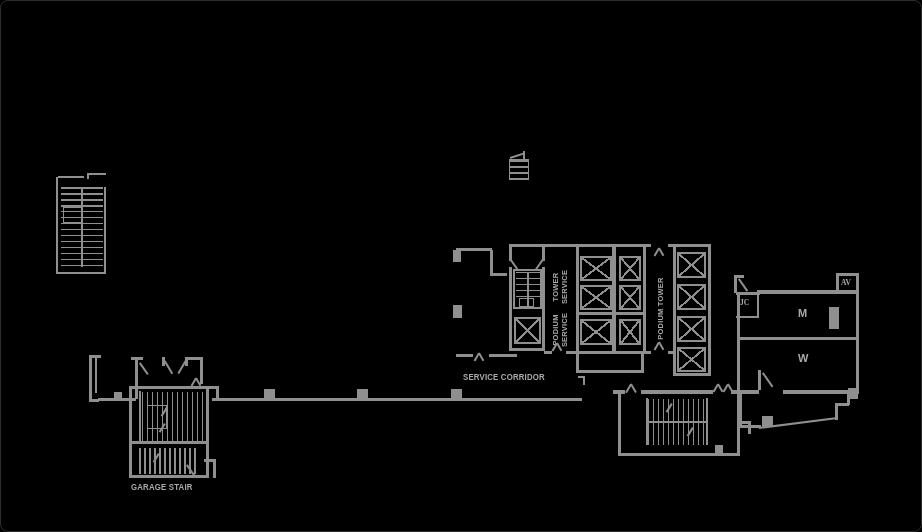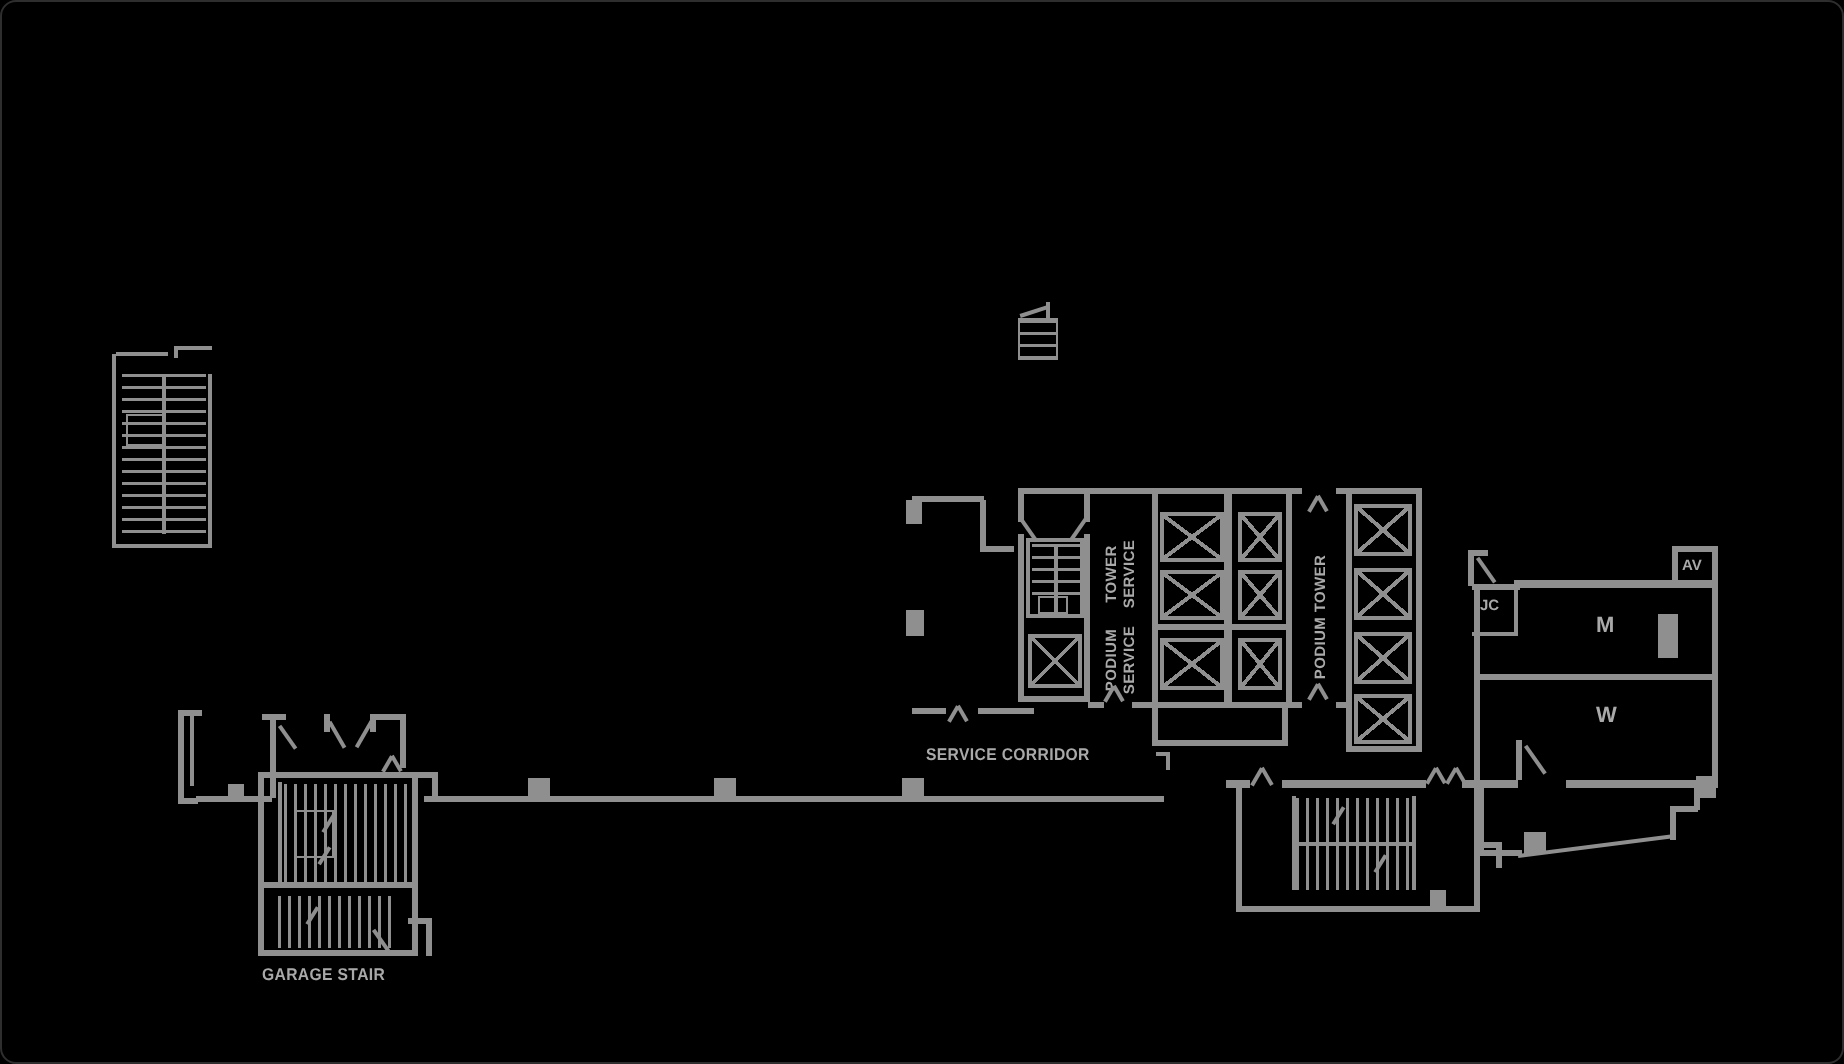--- a/index.html
+++ b/index.html
@@ -22,21 +22,21 @@
   .swing::before{transform:rotate(30deg);}
   .swing::after{transform:rotate(-30deg);}
   .leaf{position:absolute;height:1.5px;background:var(--ln);transform-origin:0 50%;}
   .mark{position:absolute;width:10px;height:1.5px;background:var(--ln);transform:rotate(-58deg);}
   .hlabel{position:absolute;color:var(--tx);font-weight:bold;font-size:8.5px;letter-spacing:.2px;
     transform:scaleX(.92);transform-origin:0 0;white-space:nowrap;}
   .vwrap{position:absolute;display:flex;align-items:center;justify-content:center;}
   .vwrap span{transform:rotate(-90deg);color:var(--tx);font-weight:bold;font-size:7.5px;line-height:9px;
     text-align:center;white-space:pre-line;letter-spacing:.2px;}
   .room-label{position:absolute;color:var(--tx);font-weight:bold;font-size:11px;}
-  .small-label{position:absolute;color:var(--tx);font-weight:bold;font-size:7.5px;}
+  .small-label{position:absolute;color:var(--tx);font-weight:bold;font-size:7.5px;font-family:Liberation Serif, serif;}
 </style>
 </head>
 <body>
 
 <div class="frame">
 <div class="plan">
 
   <div class="w" style="left:55px;top:176px;width:2px;height:97px"></div>
   <div class="w" style="left:57px;top:175px;width:26px;height:2px"></div>
   <div class="w" style="left:86px;top:172px;width:2px;height:6px"></div>

